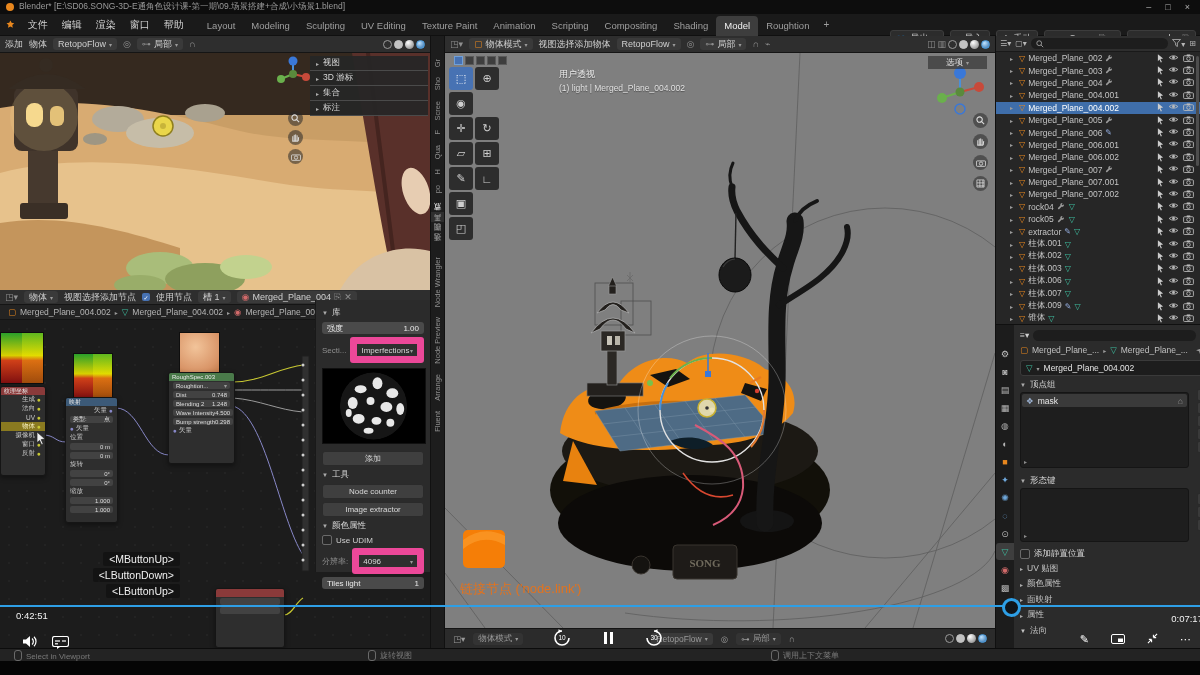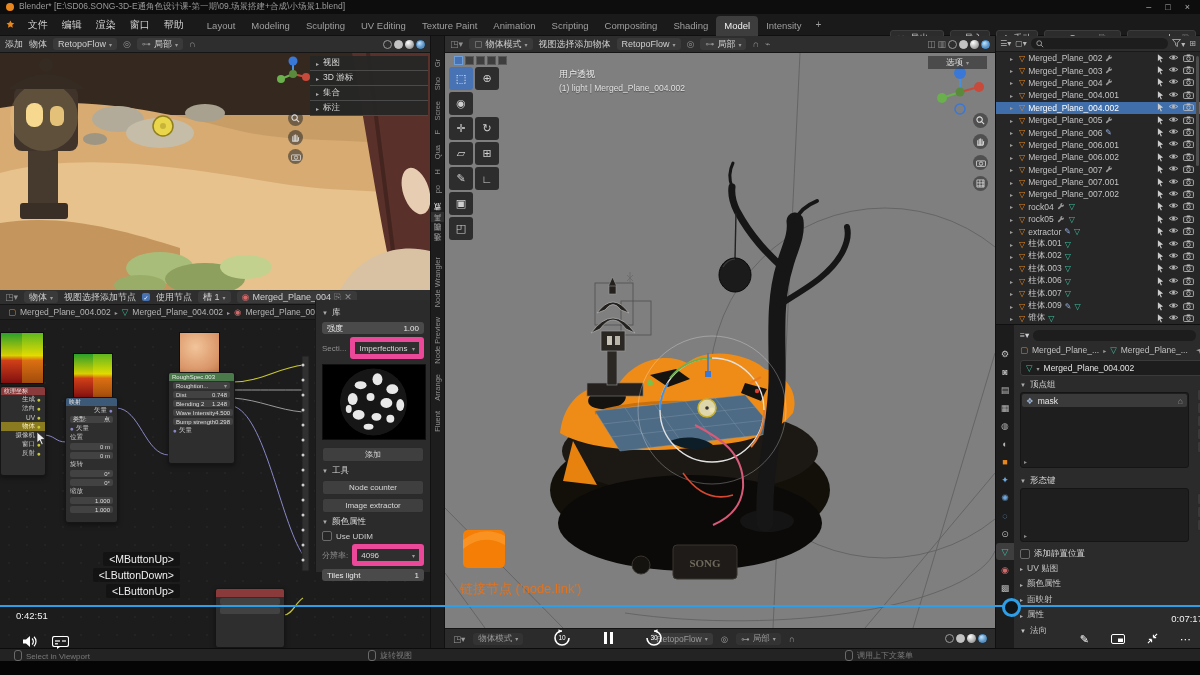--- a/index.html
+++ b/index.html
@@ -79,21 +79,21 @@
   
   #node-sidebar{left:315px;top:300px;width:115px;height:272px;background:#2b2b2b;border-left:1px solid #191919;
                 box-sizing:border-box;padding:4px 6px;font-size:8.5px;color:#cfcfcf;}
   .sb-sec{display:flex;align-items:center;gap:4px;margin:3px 0;color:#d8d8d8;}
   .sb-sec .tri{font-size:6px;color:#aaa;}
   .slider{background:#4a4a4a;border-radius:3px;height:12px;display:flex;align-items:center;justify-content:space-between;
           padding:0 5px;font-size:8px;color:#e8e8e8;margin:2px 0;}
   .sb-btn{background:#3f3f3f;border:1px solid #2a2a2a;border-radius:3px;height:13px;display:flex;align-items:center;justify-content:center;
           font-size:8px;color:#d8d8d8;margin:3px 0;}
   .sb-row{display:flex;align-items:center;gap:4px;margin:3px 0;font-size:8px;}
-  .sb-dd{background:#2f2f2f;border:5px solid #ec4899;border-radius:3px;height:12px;flex:1;display:flex;align-items:center;
+  .sb-dd{background:#2f2f2f;border:7px solid #ec4899;border-radius:3px;height:12px;flex:1;display:flex;align-items:center;
          justify-content:space-between;padding:0 4px;font-size:8px;color:#d8d8d8;}
   #sphere-preview{width:100%;height:74px;background:#000;border:1px solid #101010;margin:2px 0;}
   .cbox{width:8px;height:8px;border:1px solid #6a6a6a;border-radius:2px;background:#262626;display:inline-block;}
 
   
   #vp-header{left:445px;top:36px;width:550px;height:17px;}
   #vp-canvas{left:445px;top:53px;width:550px;height:575px;background:#7f7f7f;overflow:hidden;}
   #vp-modes{position:absolute;left:9px;top:3px;display:flex;gap:2px;}
   .modebox{width:9px;height:9px;background:#3e3e3e;border:1px solid #5a5a5a;box-sizing:border-box;}
   .modebox.active{background:#4772b3;border-color:#6f9fd8;}
@@ -199,21 +199,21 @@
         <span class="ws">Layout</span>
         <span class="ws">Modeling</span>
         <span class="ws">Sculpting</span>
         <span class="ws">UV Editing</span>
         <span class="ws">Texture Paint</span>
         <span class="ws">Animation</span>
         <span class="ws">Scripting</span>
         <span class="ws">Compositing</span>
         <span class="ws">Shading</span>
         <span class="ws active">Model</span>
-        <span class="ws">Intensity</span>
+        <span class="ws">Roughtion</span>
       </span>
     <span id="ws-plus">+</span>
     <div id="menubar-right">
       <span class="mb-pill">
           <span class="ic">👥</span>
           <span>导出</span>
           <span class="ic">▸</span>
         </span>
       <span class="mb-pill">
           <span class="ic">▸</span>
@@ -1685,21 +1685,21 @@
 
   <div id="statusbar" class="abs">
     <span class="sb-item" style="left:14px;align-items:flex-end;">
         <span class="mouseic"></span>
         <span>Select in Viewport</span>
       </span>
     <span class="sb-item" style="left:368px;">
         <span class="mouseic"></span>
         <span>旋转视图</span>
       </span>
-    <span class="sb-item" style="left:845px;align-items:center;">
+    <span class="sb-item" style="left:771px;align-items:center;">
         <span class="mouseic"></span>
         <span>调用上下文菜单</span>
       </span>
   </div>
   <div id="bottombar" class="abs"></div>
 
   <div id="progress-line" class="abs"></div>
   <div id="progress-handle" class="abs"></div>
   <div id="time-current" class="abs">0:42:51</div>
   <div id="keys-overlay" class="abs">

